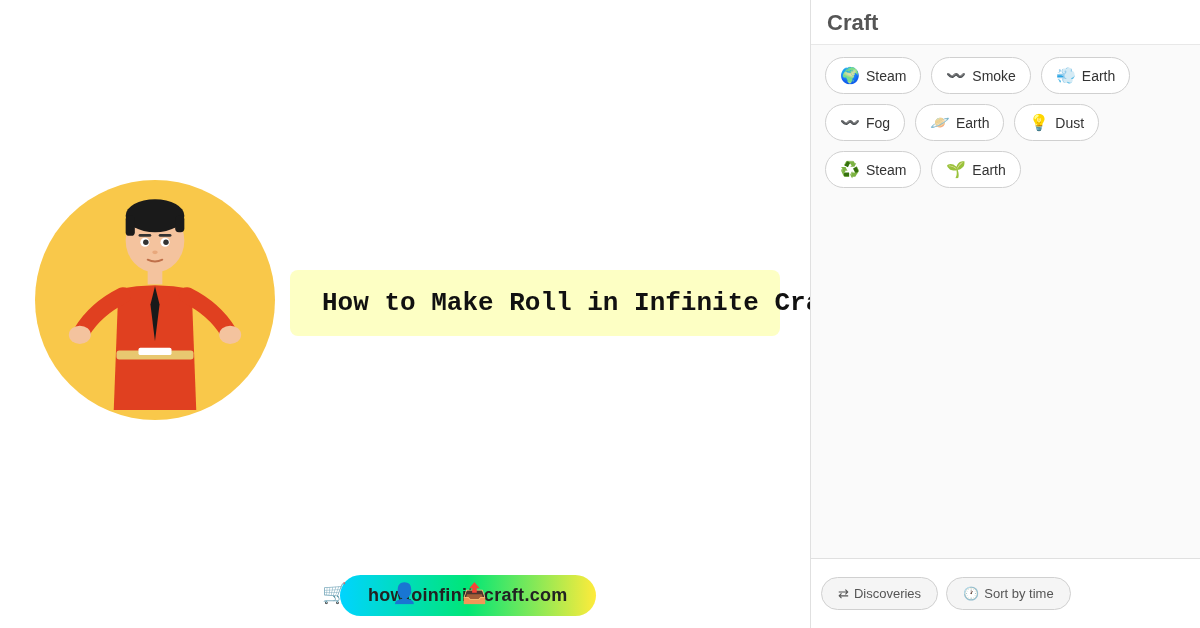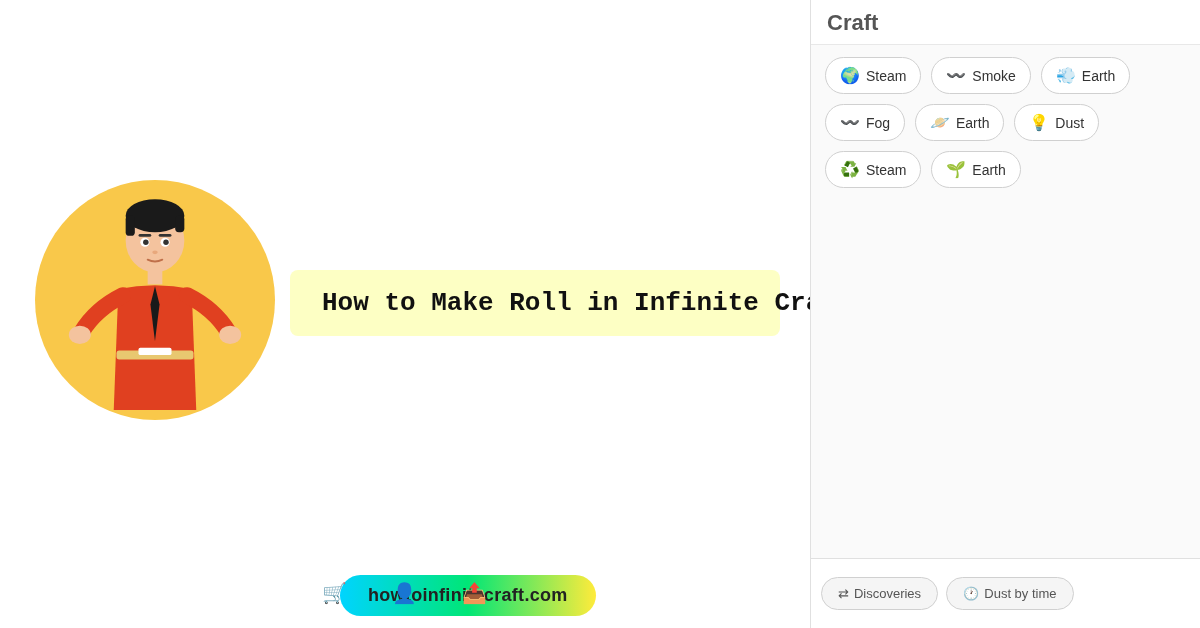--- a/index.html
+++ b/index.html
@@ -321,17 +321,17 @@
 
   </div>
 
   <div class="bottom-tabs">
     <div class="tab-btn">
       <span>⇄</span>
       <span>Discoveries</span>
     </div>
     <div class="tab-btn">
       <span>🕐</span>
-      <span>Dust by time</span>
+      <span>Sort by time</span>
     </div>
   </div>
 
 </div>
 
 </body></html>

